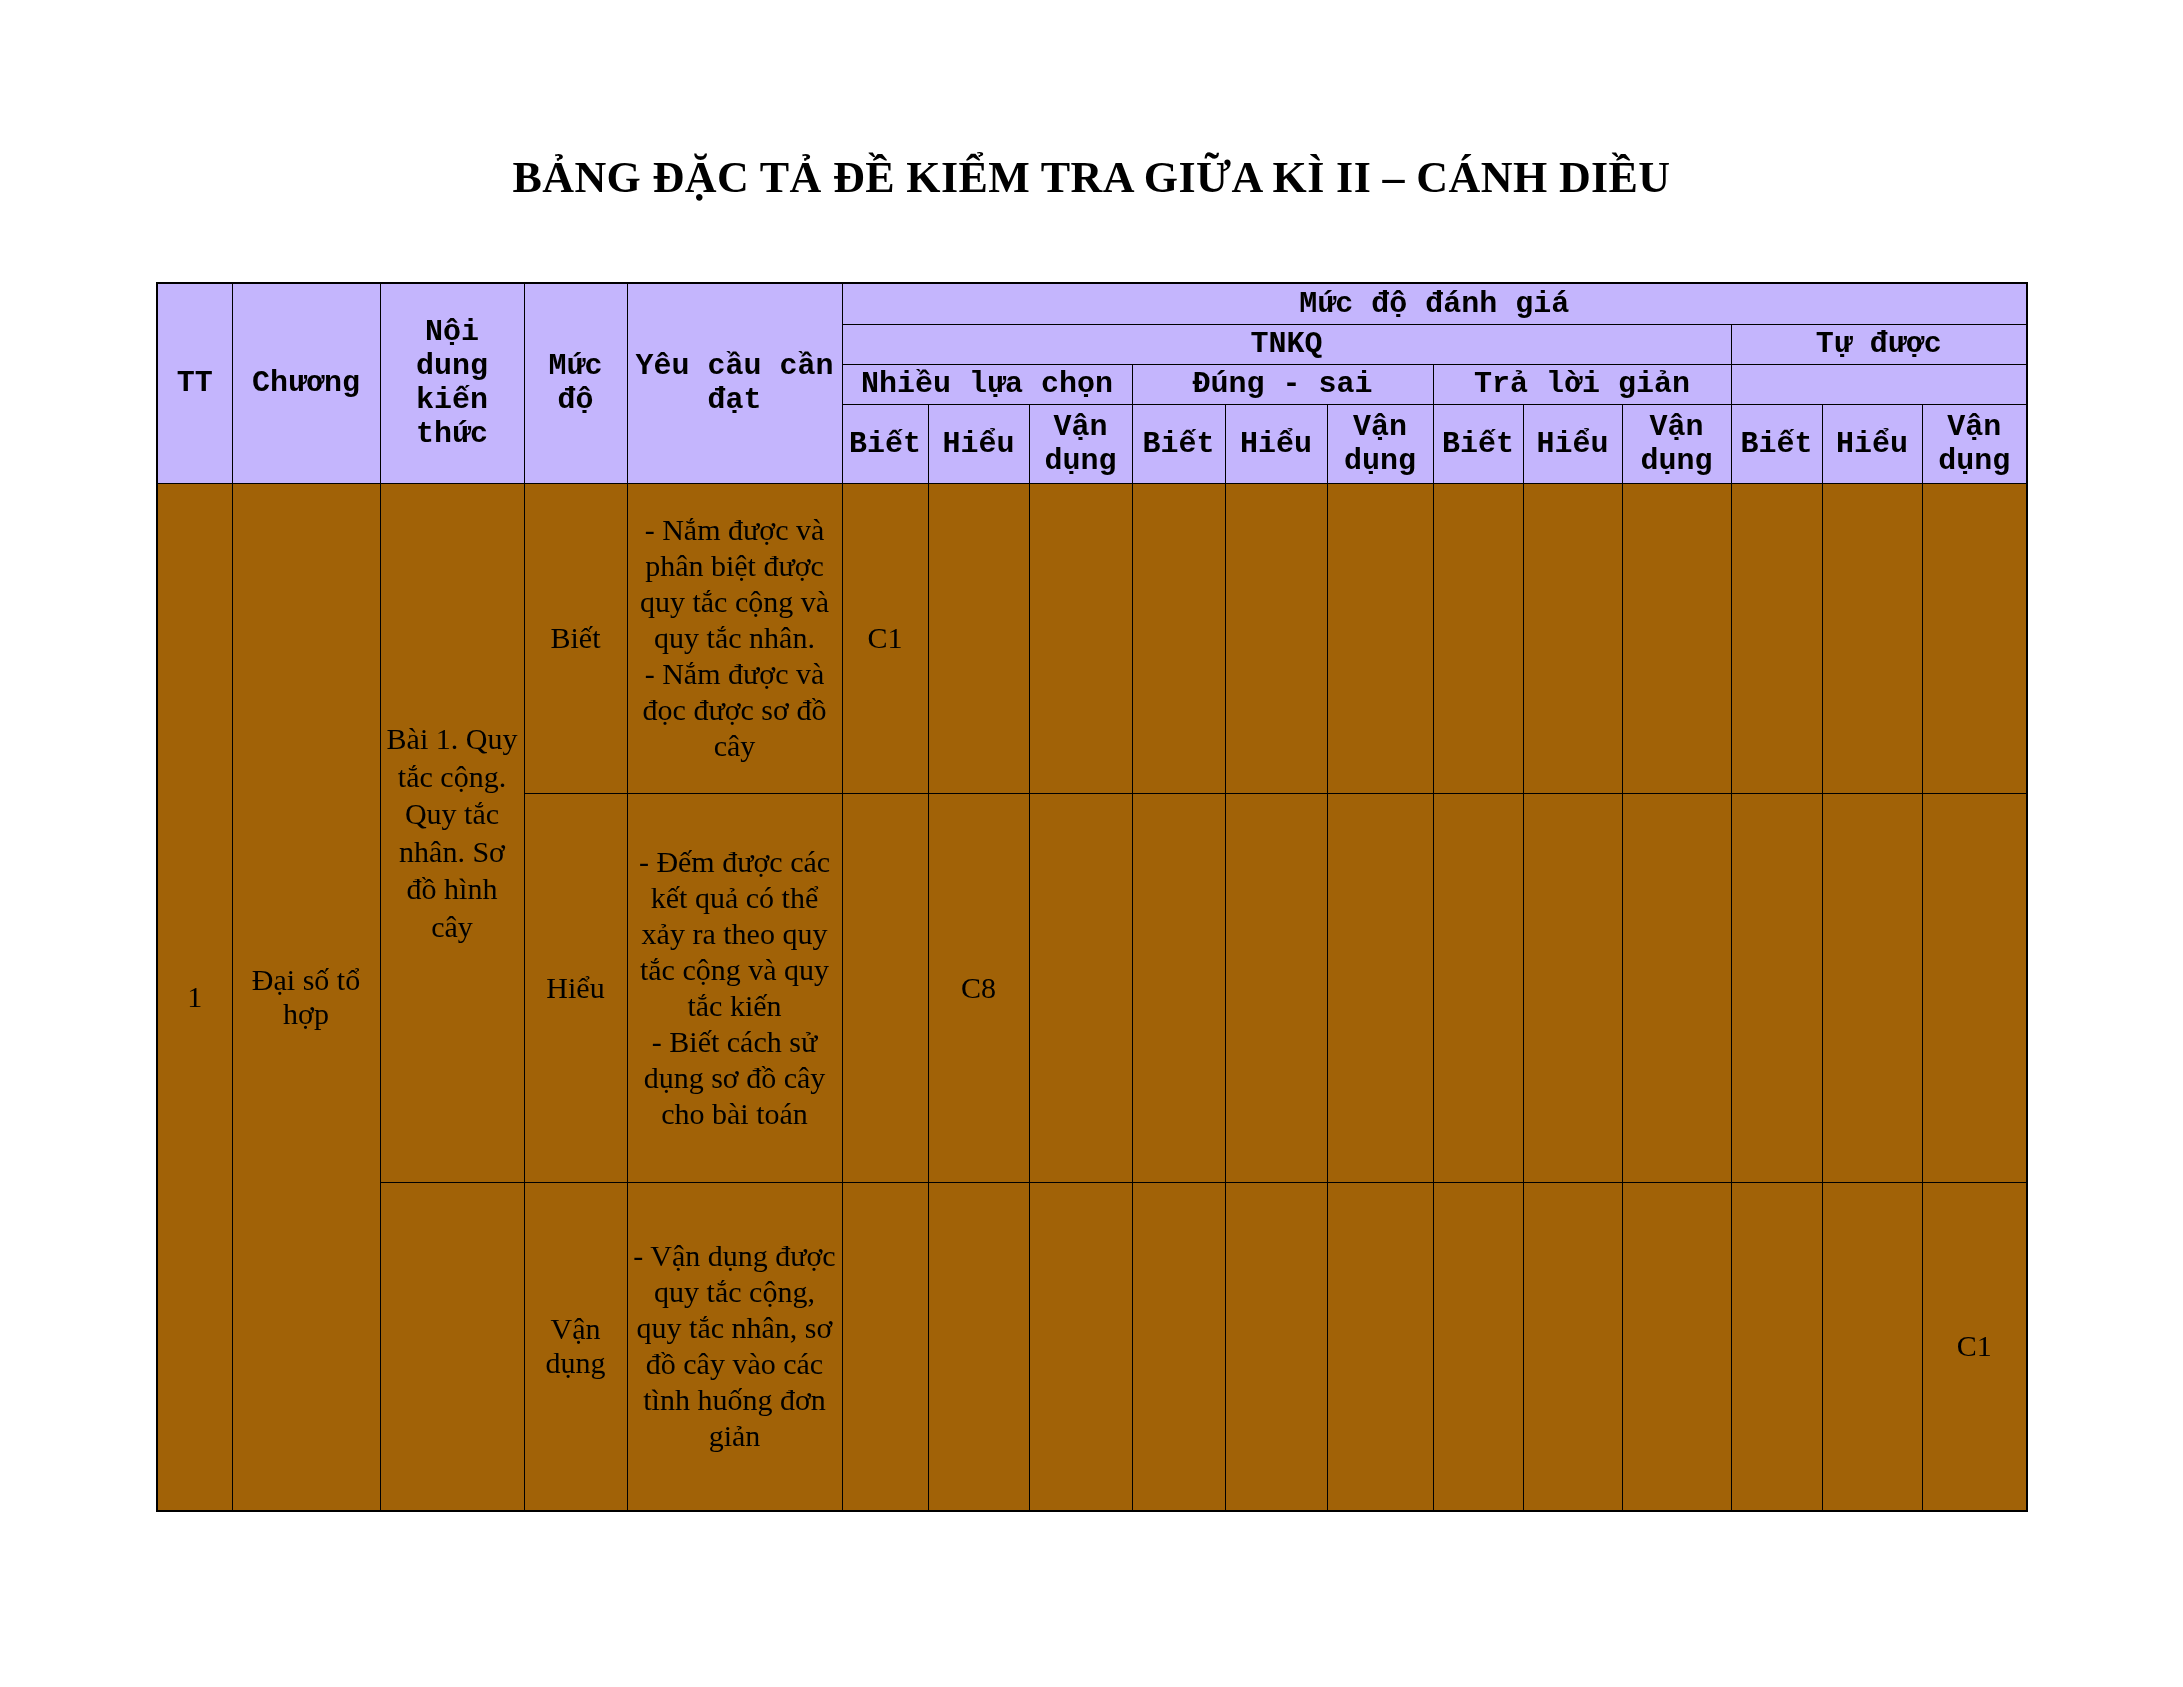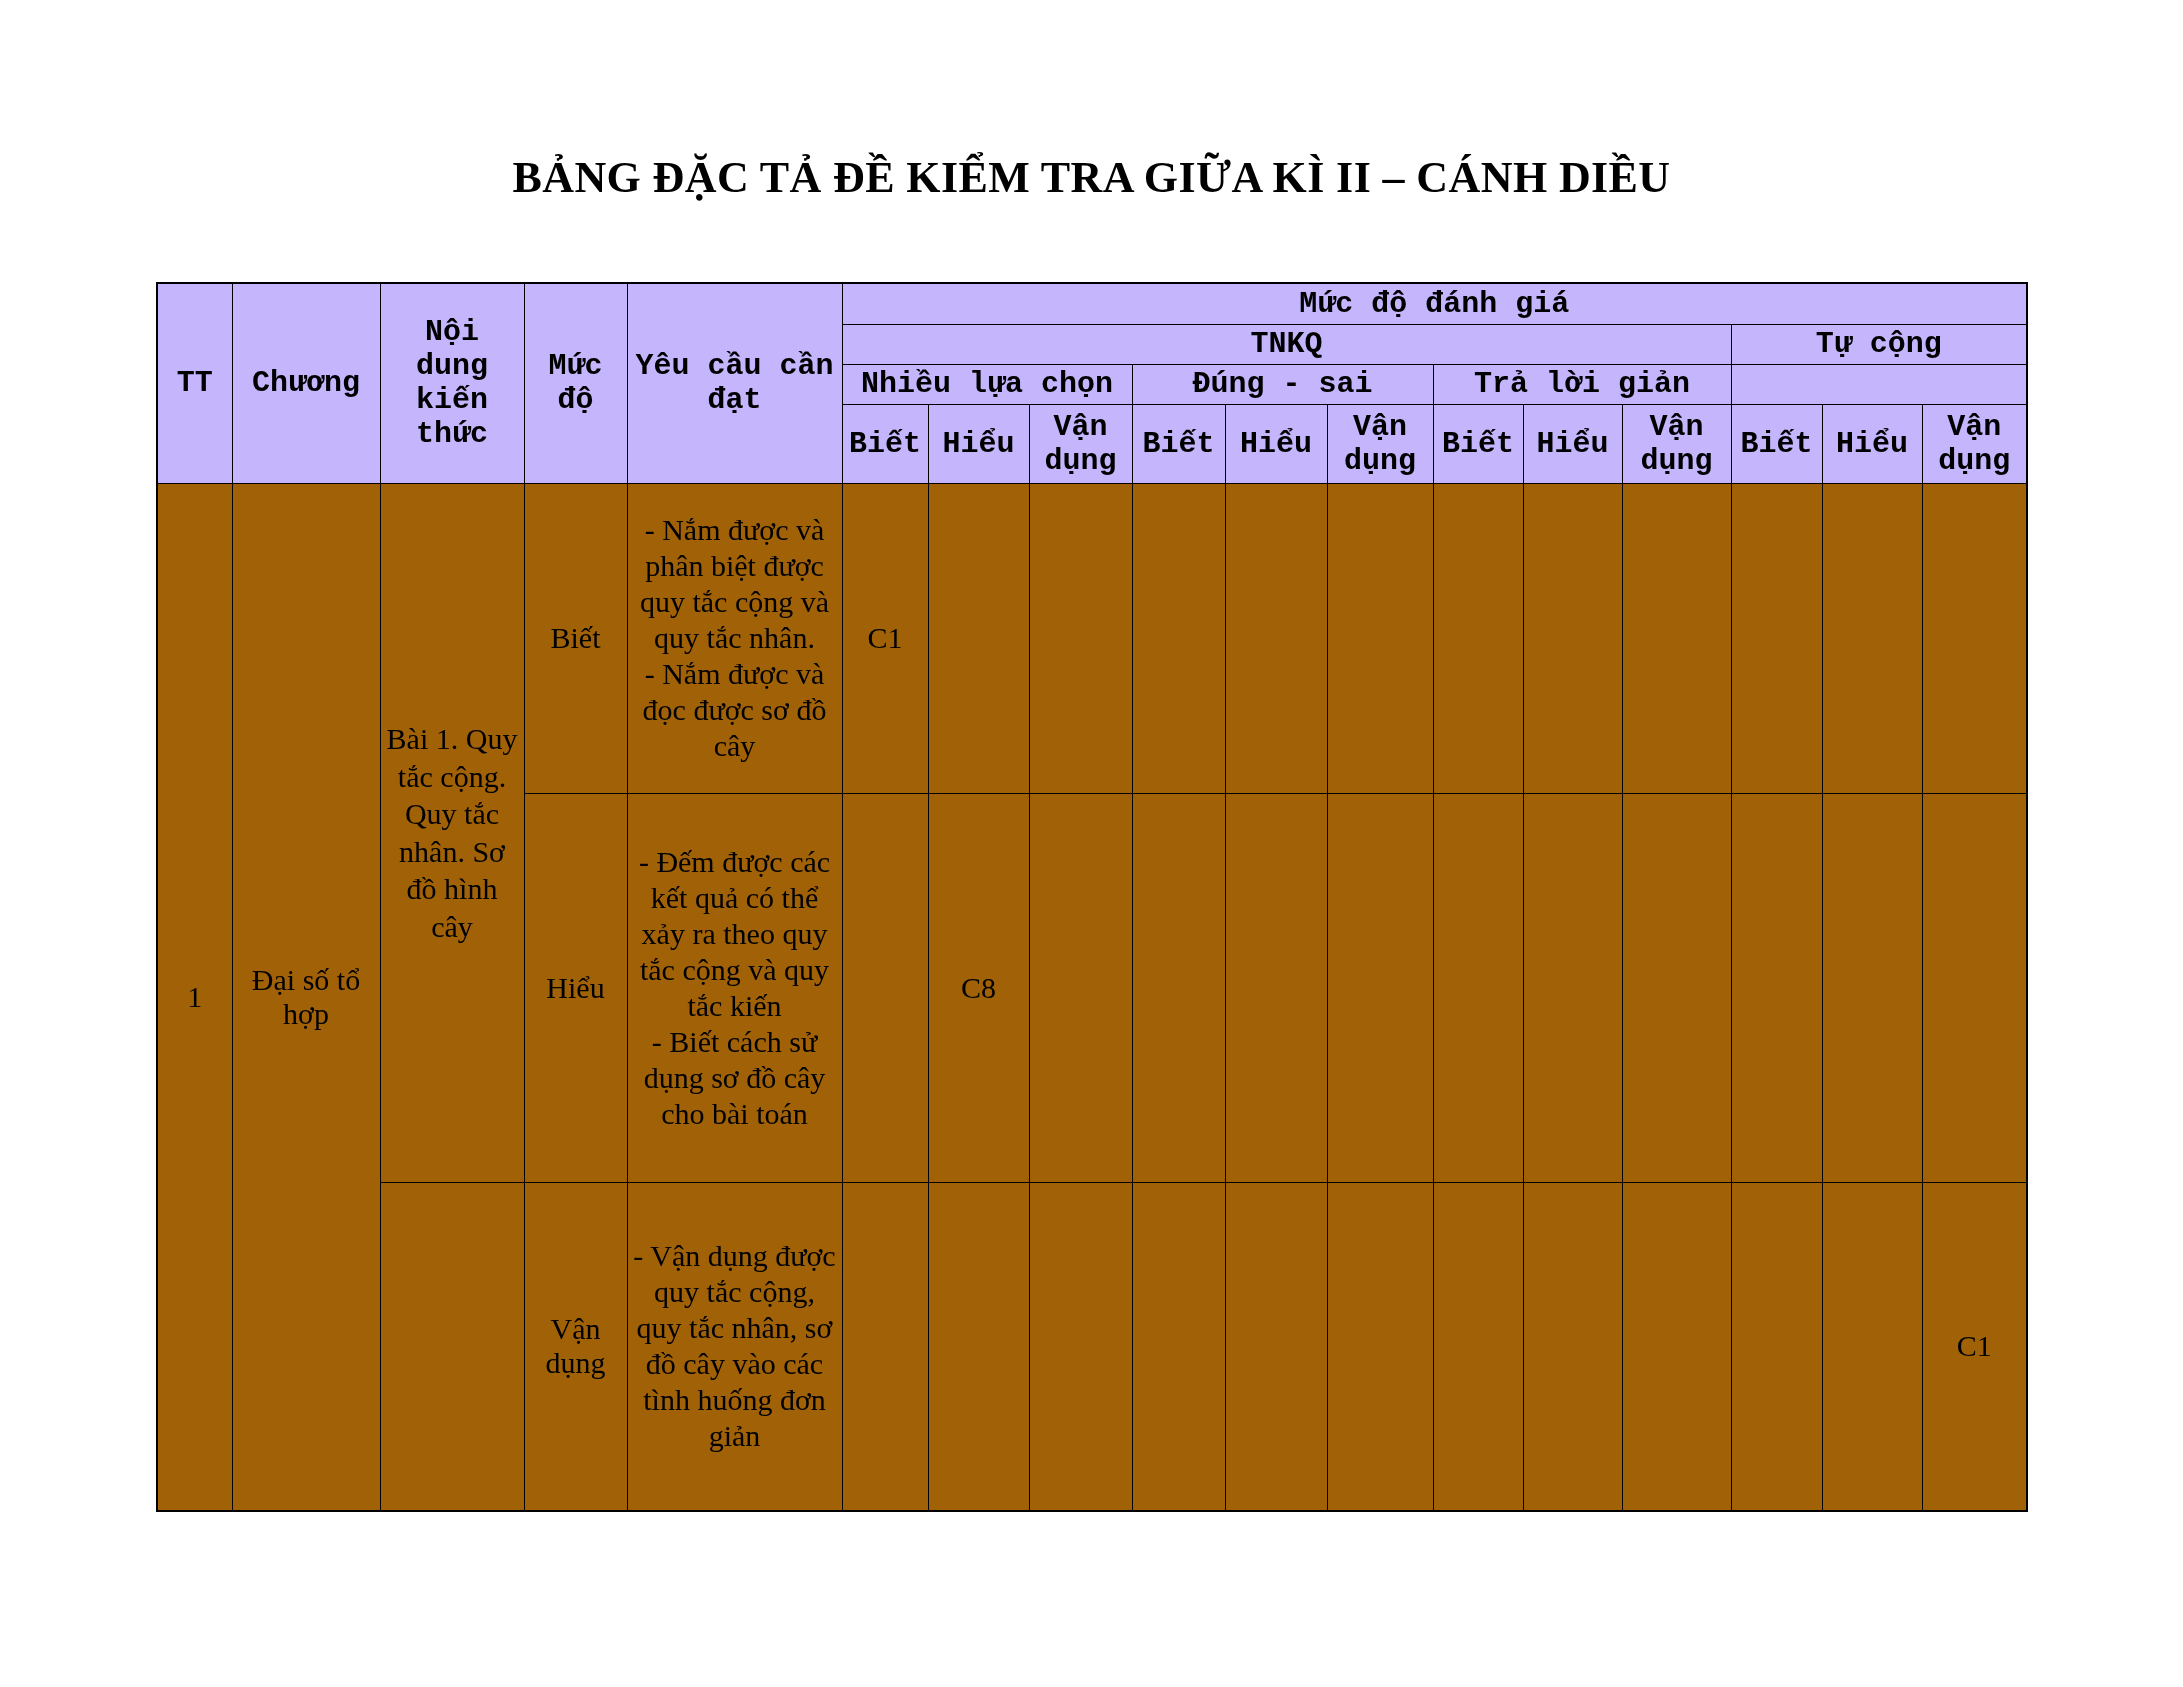--- a/index.html
+++ b/index.html
@@ -100,21 +100,21 @@
       <tr class="hr1">
         <th rowspan="4">TT</th>
         <th rowspan="4">Chương</th>
         <th rowspan="4" class="tight-wrap">Nội dung kiến thức</th>
         <th rowspan="4">Mức độ</th>
         <th rowspan="4">Yêu cầu cần đạt</th>
         <th colspan="12">Mức độ đánh giá</th>
       </tr>
       <tr class="hr2">
         <th colspan="9">TNKQ</th>
-        <th colspan="3">Tự cộng</th>
+        <th colspan="3">Tự được</th>
       </tr>
       <tr class="hr3">
         <th colspan="3">Nhiều lựa chọn</th>
         <th colspan="3">Đúng - sai</th>
         <th colspan="3">Trả lời giản</th>
         <th colspan="3"></th>
       </tr>
       <tr class="hr4">
         <th>Biết</th>
         <th>Hiểu</th>

